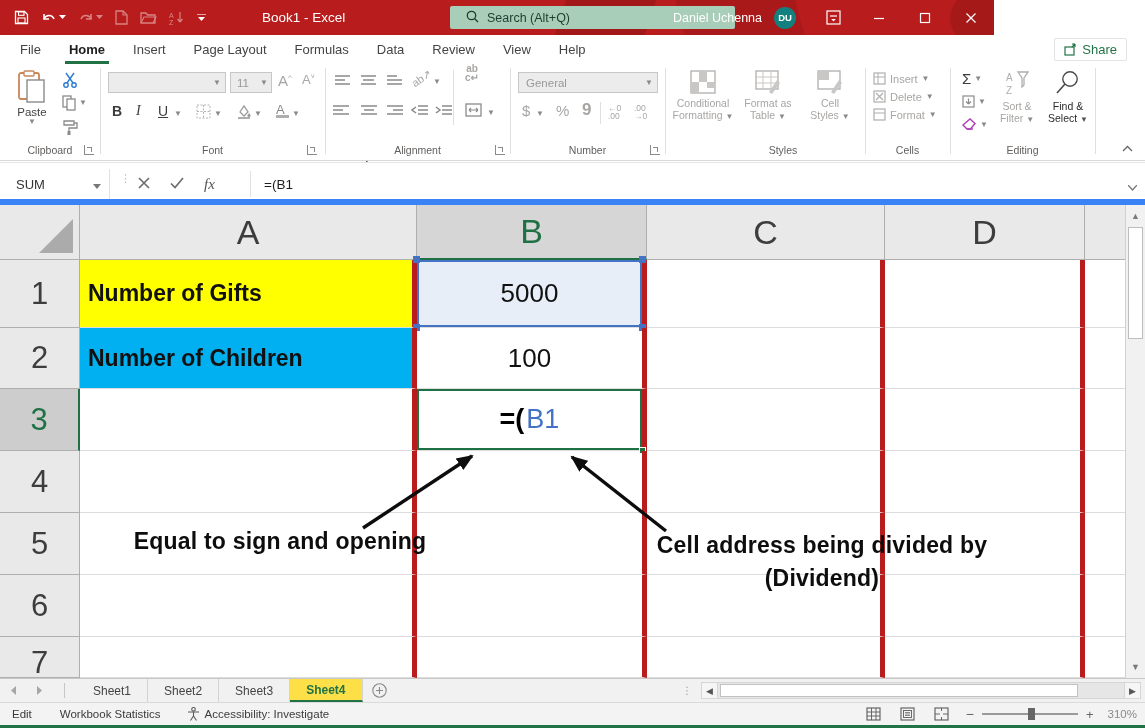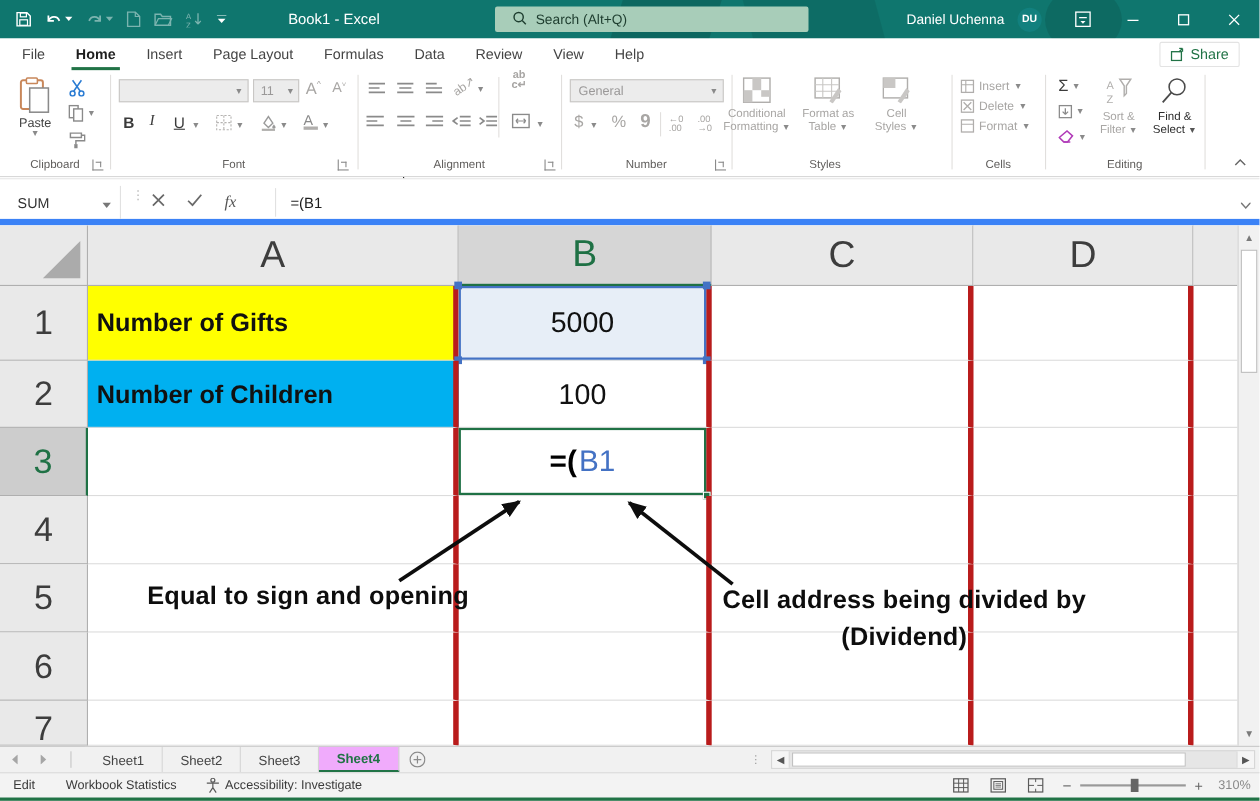--- a/index.html
+++ b/index.html
@@ -1,20 +1,20 @@
 <!DOCTYPE html>
 <html><head>
 <meta charset="utf-8">
 <style>
   * { margin:0; padding:0; box-sizing:border-box; }
   html,body { width:1145px; height:728px; overflow:hidden; font-family:"Liberation Sans", sans-serif; background:#fff; }
   .abs { position:absolute; }
 
   
-  .titlebar { position:absolute; left:0; top:0; width:1145px; height:35px; background:#0f766e; overflow:hidden; }
+  .titlebar { position:absolute; left:0; top:0; width:994px; height:35px; background:#b91c1c; overflow:hidden; }
   .tb-art1 { position:absolute; left:560px; top:-6px; width:90px; height:50px; background:rgba(0,0,0,.12); transform:skewX(-18deg); }
   .tb-art2 { position:absolute; left:680px; top:-8px; width:120px; height:52px; background:rgba(0,0,0,.08); transform:skewX(15deg); }
   .tb-art3 { position:absolute; left:950px; top:-12px; width:70px; height:60px; border-radius:50%; background:rgba(0,0,0,.10); }
   .qat { position:absolute; left:14px; top:0; height:35px; display:flex; align-items:center; gap:12px; }
   .qat .qbtn { display:flex; align-items:center; gap:2px; color:#fff; }
   .qat .dim { opacity:.45; }
   .tb-title { position:absolute; left:262px; top:0; height:35px; display:flex; align-items:center; color:#fff; font-size:13.5px; }
   .searchbox { position:absolute; left:450px; top:6px; width:285px; height:23px; background:#A8CDB9; border-radius:2px; display:flex; align-items:center; gap:8px; padding-left:16px; color:#1E3D2F; font-size:12.5px; cursor:text; }
   .account { position:absolute; right:198px; top:0; height:35px; display:flex; align-items:center; gap:12px; color:#fff; font-size:12.5px; }
   .avatar { width:22px; height:22px; border-radius:50%; background:#12807E; color:#fff; font-size:9.5px; font-weight:bold; display:flex; align-items:center; justify-content:center; }
@@ -83,21 +83,21 @@
   
   .anno { position:absolute; font-weight:bold; font-size:23px; line-height:33px; color:#0d0d0d; text-align:center; letter-spacing:.2px; }
   .anno1 { left:108px; top:525px; width:344px; }
   .anno2 { left:622px; top:529px; width:400px; }
   .overlay { position:absolute; left:0; top:0; width:1145px; height:728px; pointer-events:none; }
 
   
   .sheetbar { position:absolute; left:0; top:678px; width:1145px; height:24px; background:#F1F1F1; border-top:1px solid #C8C8C8; display:flex; align-items:stretch; font-size:12px; color:#444; }
   .snav { width:26px; display:flex; align-items:center; justify-content:center; color:#A6A6A6; cursor:pointer; }
   .sheettab { padding:0 16px; display:flex; align-items:center; border-right:1px solid #D3D3D3; cursor:pointer; background:#F1F1F1; }
-  .sheettab.active { background:#f0abfc; color:#217346; font-weight:bold; border-bottom:2.5px solid #217346; }
+  .sheettab.active { background:#fde047; color:#217346; font-weight:bold; border-bottom:2.5px solid #217346; }
   .addsheet { width:34px; display:flex; align-items:center; justify-content:center; color:#666; cursor:pointer; }
   .hscroll { position:absolute; right:4px; top:3px; width:440px; height:17px; background:#E6E6E6; border:1px solid #D6D6D6; }
   .hthumb { position:absolute; left:18px; top:1px; width:358px; height:13px; background:#fff; border:1px solid #C2C2C2; cursor:grab; }
   .harrow { position:absolute; top:0; width:16px; height:15px; background:#F5F5F5; display:flex; align-items:center; justify-content:center; color:#555; font-size:9px; cursor:pointer; }
   .dots3 { position:absolute; right:452px; top:6px; color:#9a9a9a; font-size:10px; letter-spacing:1px; }
 
   
   .statusbar { position:absolute; left:0; top:702px; width:1145px; height:23px; background:#F3F3F3; border-top:1px solid #DADADA; display:flex; align-items:center; font-size:11.5px; color:#3b3b3b; }
   .sb-item { margin-left:20px; display:flex; align-items:center; gap:5px; cursor:pointer; }
   .sb-right { position:absolute; right:8px; display:flex; align-items:center; gap:14px; }
@@ -390,21 +390,21 @@
     <span class="abs dis" style="left:46px;top:38px;font-size:15px;">%</span>
     <span class="abs dis" style="left:72px;top:36px;font-size:17px;font-weight:bold;">9</span>
     <div class="abs" style="left:90px;top:38px;height:22px;width:1px;background:#E1DFDD;"></div>
     <span class="abs dis" style="left:98px;top:40px;font-size:8.5px;line-height:8px;">←0<br>.00</span>
     <span class="abs dis" style="left:124px;top:40px;font-size:8.5px;line-height:8px;">.00<br>→0</span>
     <div class="glabel">Number</div>
     <span class="launcher" style="left:140px;"></span>
   </div>
   <div class="gsep" style="left:665px;"></div>
 
-  <div class="group" style="left:650px;width:200px;">
+  <div class="group" style="left:665px;width:200px;padding-left:18px;">
     <div class="stylesbtn" style="position:absolute;left:6px;top:6px;width:64px;">
       <svg width="26" height="24" viewBox="0 0 26 24">
           <rect x="1" y="1" width="24" height="22" fill="none" stroke="#b0aeac" stroke-width="1.3"></rect>
           <rect x="9" y="1" width="8" height="11" fill="#c9c7c5"></rect>
           <rect x="1" y="12" width="8" height="11" fill="#c9c7c5"></rect>
           <rect x="17" y="12" width="8" height="6" fill="#c9c7c5"></rect>
         </svg>
       <span style="margin-top:3px;">Conditional</span>
       <span><span>Formatting</span> <span class="chv">▼</span></span>
     </div>

